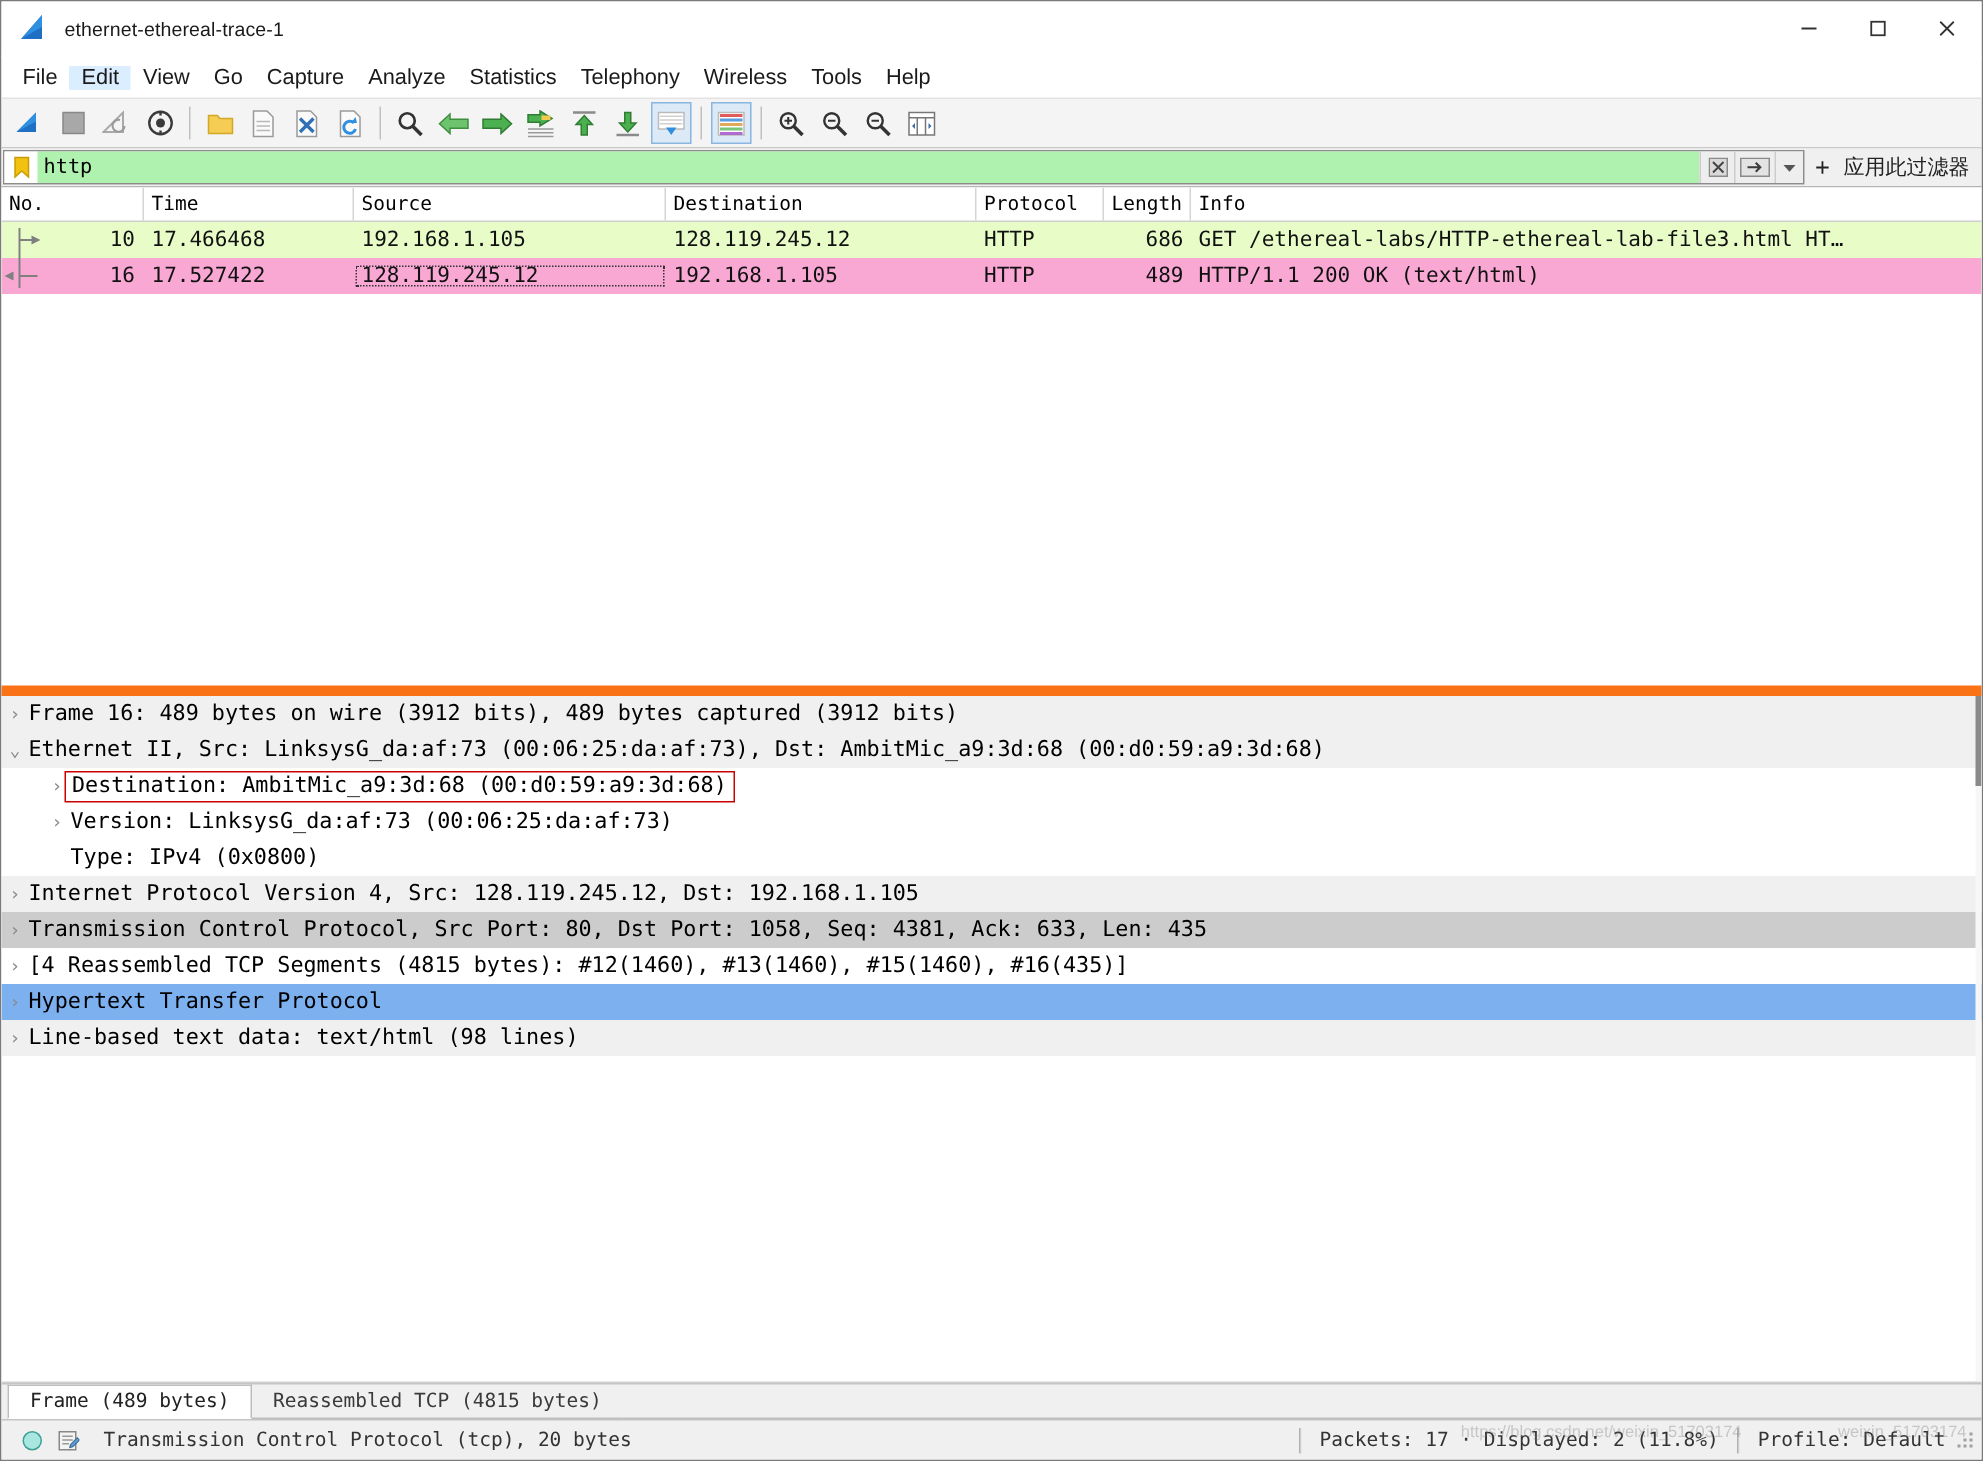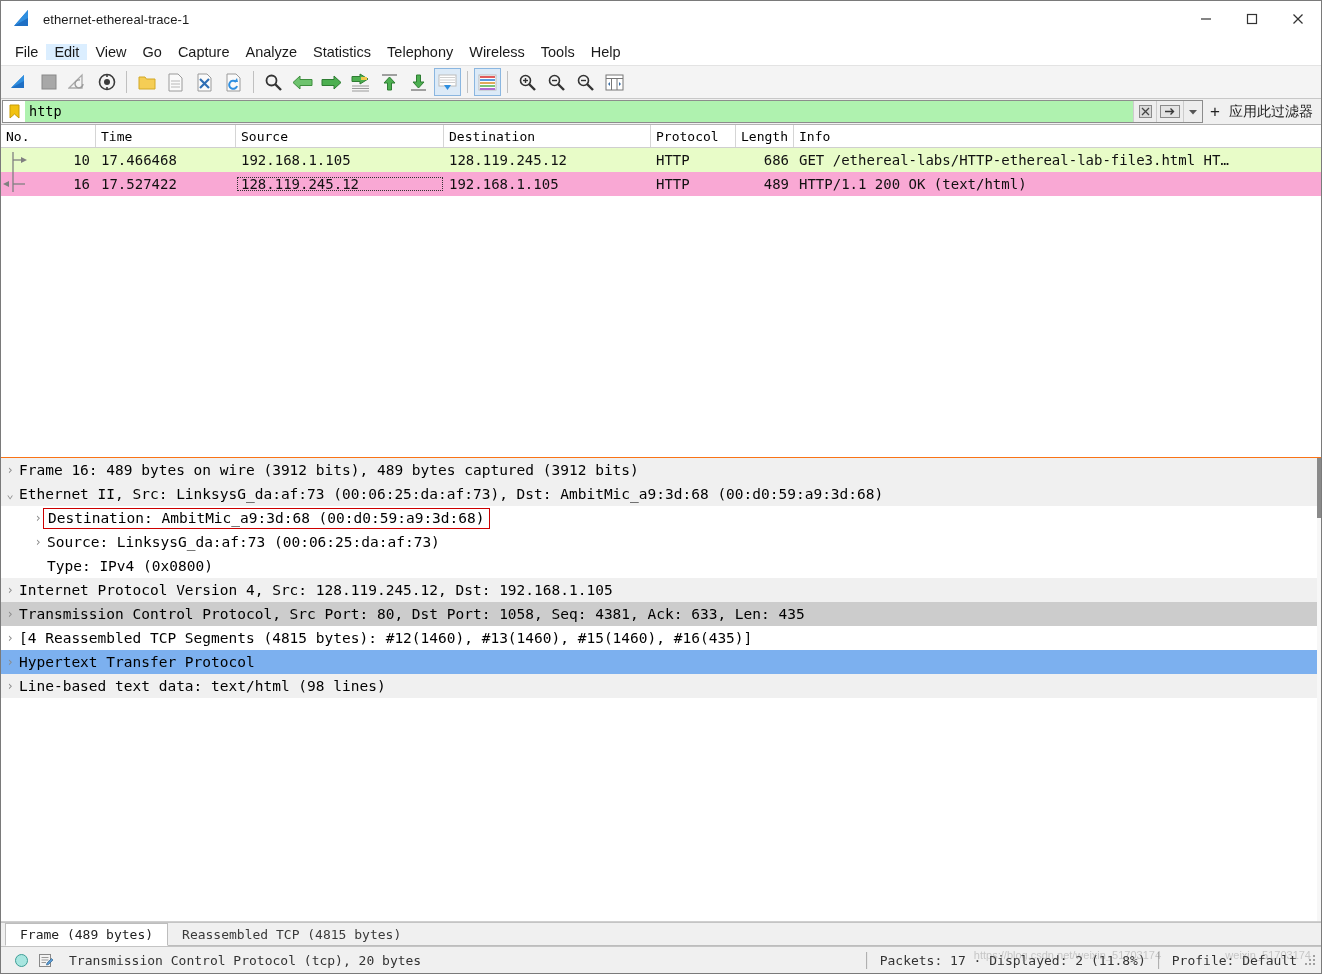--- a/index.html
+++ b/index.html
@@ -112,21 +112,21 @@
     display: flex; align-items: center;
     font-size: 14px; color: #222;
     padding: 0 8px 0 2px; white-space: nowrap;
   }
 
   
   .packet-list {
     flex: 0 0 332px; height: 332px;
     background: #ffffff;
     display: flex; flex-direction: column;
-    border-bottom: 1px solid #f97316;
+    border-bottom: 7px solid #f97316;
     position: relative; overflow: hidden;
   }
   .pl-head {
     height: 22px; flex: 0 0 22px;
     display: flex; background: #ffffff;
     border-bottom: 1px solid #cfcfcf;
     font-family: "DejaVu Sans Mono", "Liberation Mono", monospace;
     font-size: 13px; color: #000;
   }
   .pl-head .hc {
@@ -515,21 +515,21 @@
       <div class="d-label">Ethernet II, Src: LinksysG_da:af:73 (00:06:25:da:af:73), Dst: AmbitMic_a9:3d:68 (00:d0:59:a9:3d:68)</div>
     </div>
 
     <div class="d-row plain" style="padding-left:28px">
       <div class="d-exp">›</div>
       <div class="d-label boxed">Destination: AmbitMic_a9:3d:68 (00:d0:59:a9:3d:68)</div>
     </div>
 
     <div class="d-row plain" style="padding-left:28px">
       <div class="d-exp">›</div>
-      <div class="d-label">Source: LinksysG_da:af:73 (00:06:25:da:af:73)</div>
+      <div class="d-label">Version: LinksysG_da:af:73 (00:06:25:da:af:73)</div>
     </div>
 
     <div class="d-row plain" style="padding-left:28px">
       <div class="d-exp"></div>
       <div class="d-label">Type: IPv4 (0x0800)</div>
     </div>
 
     <div class="d-row alt">
       <div class="d-exp">›</div>
       <div class="d-label">Internet Protocol Version 4, Src: 128.119.245.12, Dst: 192.168.1.105</div>

